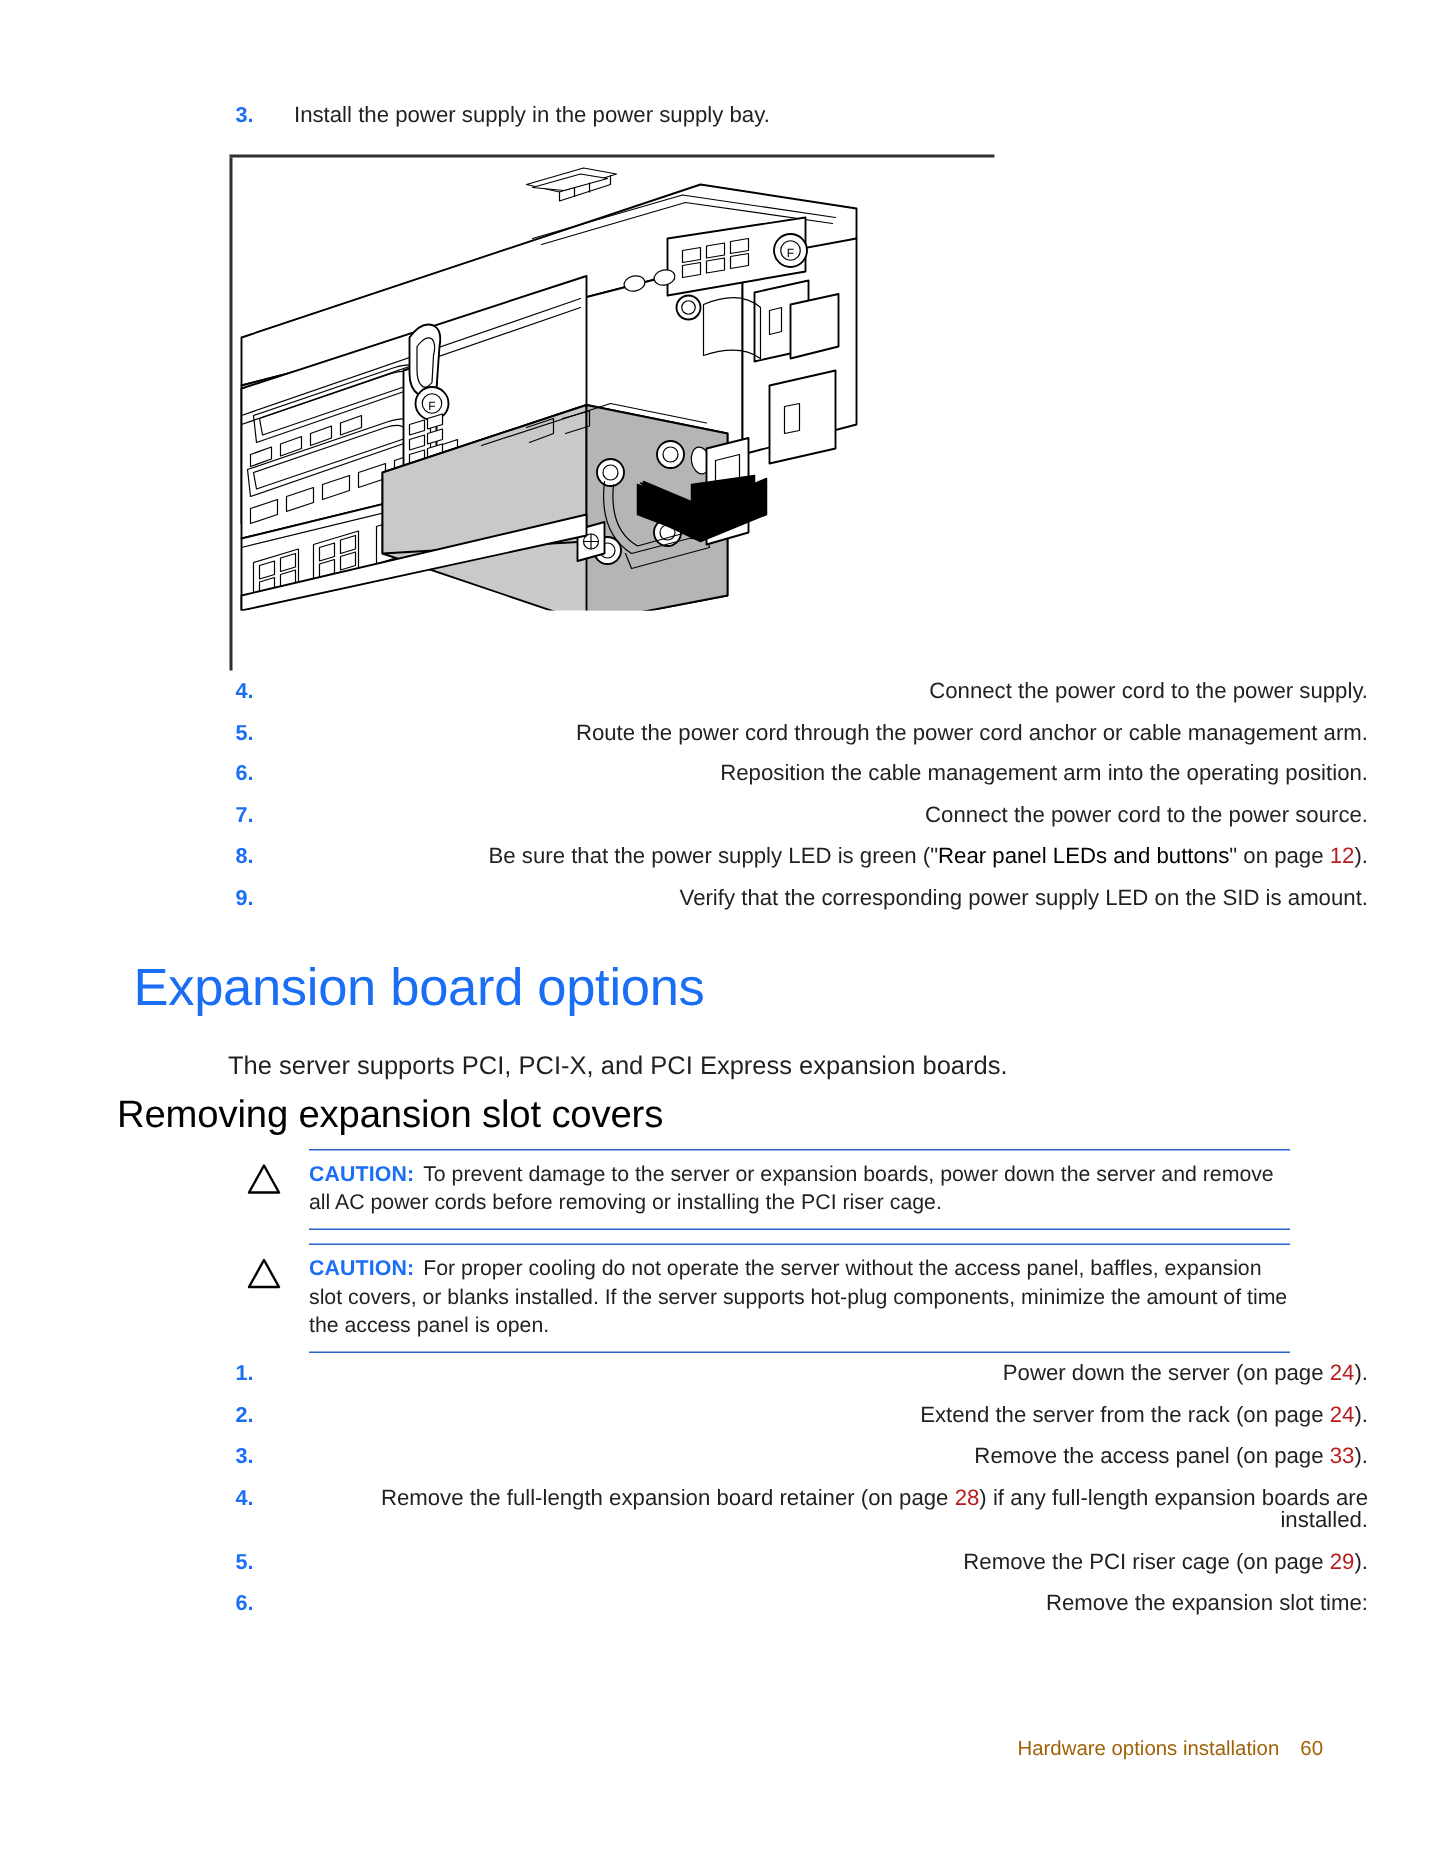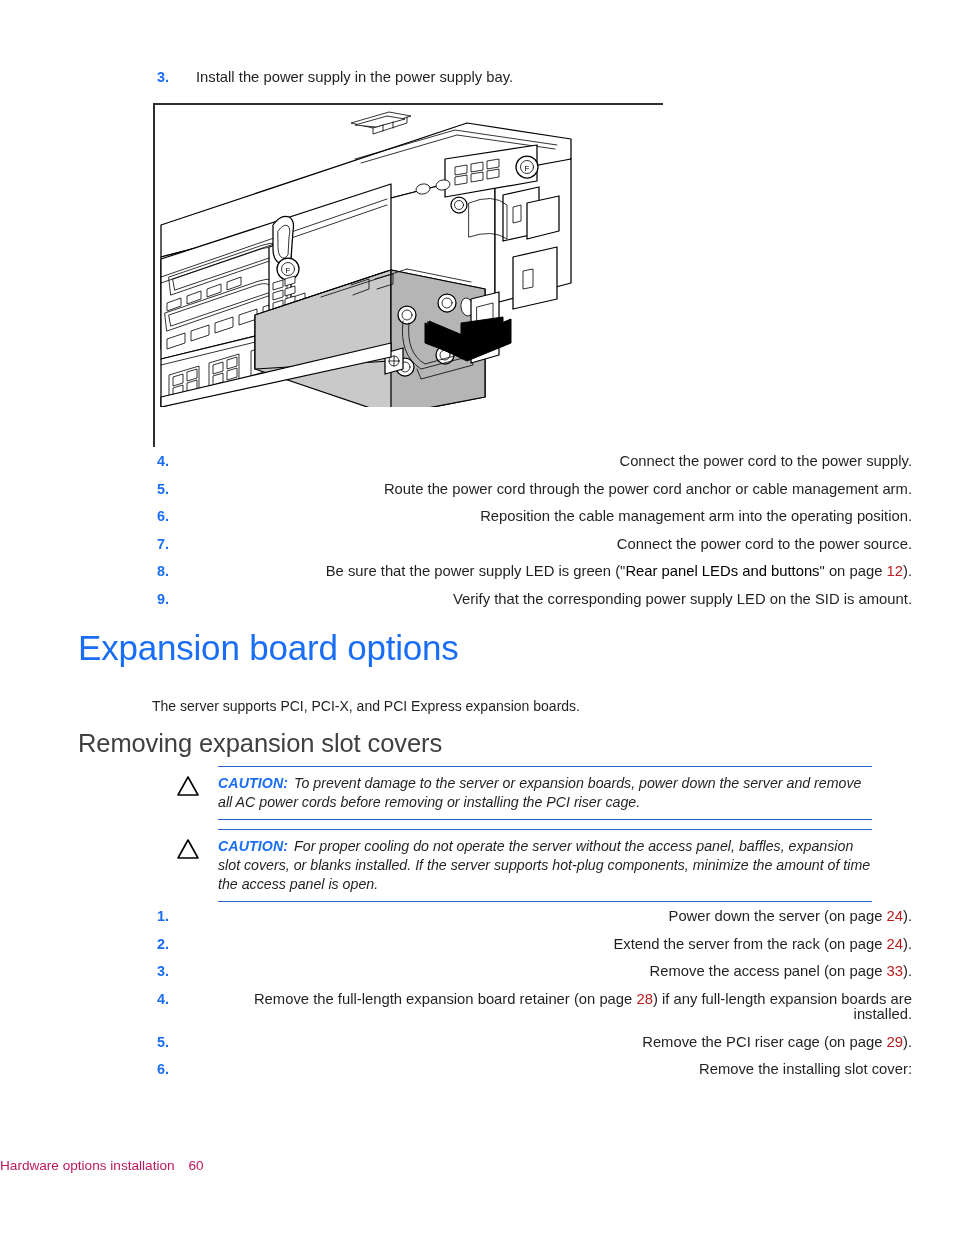--- a/index.html
+++ b/index.html
@@ -105,46 +105,45 @@
 
   
   .h1 {
     position: absolute;
     left: 78px;
     top: 628px;
     font-size: 35px;
     color: #1a6ef5;
     font-weight: normal;
     letter-spacing: -0.2px;
-    margin: 0;
+    margin: 11px;
   }
   .h2 {
     position: absolute;
     left: 78px;
     top: 729px;
     font-size: 25.5px;
-    color: #404040;
+    color: #000000;
     font-weight: normal;
     letter-spacing: -0.1px;
     margin: 0;
   }
   .body-para {
     position: absolute;
     left: 152px;
     top: 684px;
-    font-size: 14px;
+    font-size: 17px;
     color: #231f20;
   }
 
   
   .caution {
     position: absolute;
-    left: 172px;
+    left: 160px;
     width: 700px;
-    font-style: italic;
   }
   .caution .rule {
     height: 0;
     border-top: 1.4px solid #2a62c8;
     margin-left: 46px;
   }
   .caution .cbody {
     position: relative;
     padding: 7px 0 7px 46px;
     font-size: 14.2px;
@@ -164,22 +163,23 @@
     letter-spacing: 0.1px;
   }
   .caution .lbl + span { padding-left: 2px; }
 
   
   .footer {
     position: absolute;
     left: 0;
     top: 1158px;
     width: 882px;
+    text-align: right;
     font-size: 13.6px;
-    color: #be185d;
+    color: #a16207;
   }
   .footer .pgnum {
     display: inline-block;
     margin-left: 14px;
   }
 </style>
 </head>
 <body>
 
 <div class="page">
@@ -422,21 +422,21 @@
     <li>
       <span class="num">4.</span>
       <span class="txt"><span>Remove the full-length expansion board retainer (on page </span><span class="pg">28</span><span>) if any full-length expansion boards are installed.</span></span>
     </li>
     <li>
       <span class="num">5.</span>
       <span class="txt"><span>Remove the PCI riser cage (on page </span><span class="pg">29</span><span>).</span></span>
     </li>
     <li>
       <span class="num">6.</span>
-      <span class="txt"><span>Remove the installing slot cover:</span><span class="pg"></span><span></span></span>
+      <span class="txt"><span>Remove the expansion slot time:</span><span class="pg"></span><span></span></span>
     </li>
   </ol>
 
   <div class="footer">
     <span>Hardware options installation</span><span class="pgnum">60</span>
   </div>
 
 </div>
 
 </body></html>

